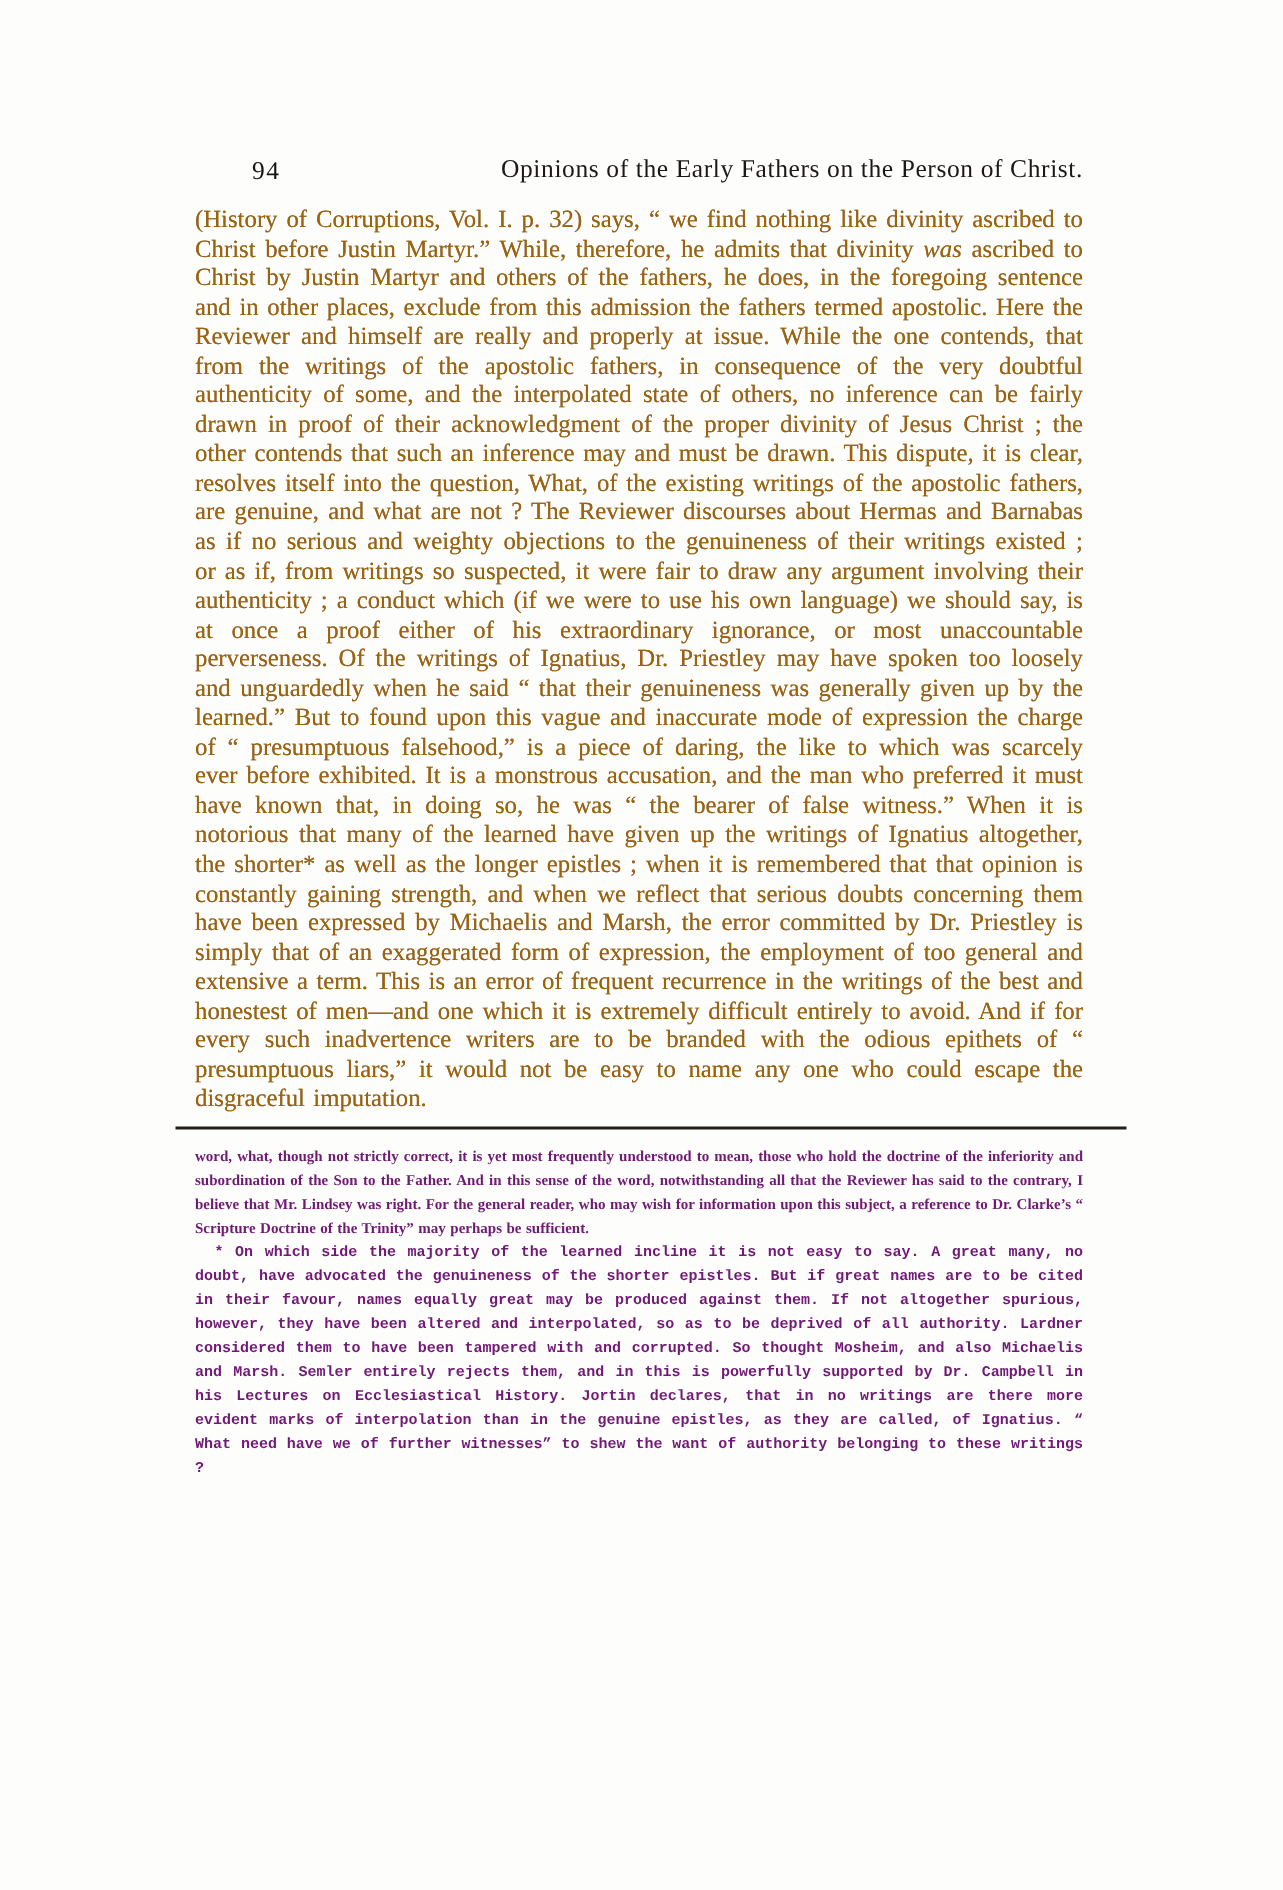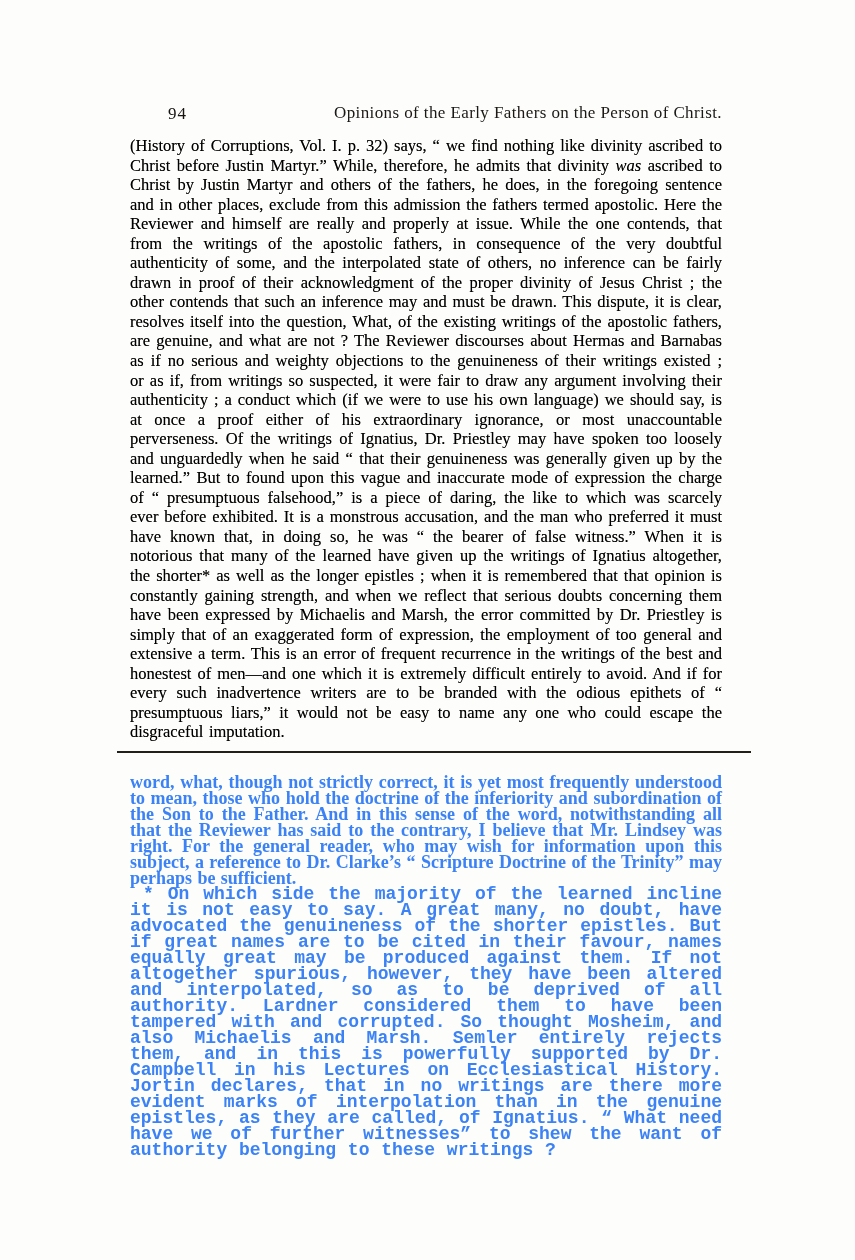--- a/index.html
+++ b/index.html
@@ -40,44 +40,44 @@
     display: block;
     text-align: right;
     letter-spacing: 0.4px;
     color: #1b1815;
   }
   .body-text {
     font-size: 16.5px;
     line-height: 19.55px;
     text-align: justify;
     word-spacing: 0.09em;
-    color: #000000;
+    color: #a16207;
     text-shadow: 0 0 0.4px rgba(25, 21, 16, 0.55);
   }
   .para {
     margin: 0;
   }
   .para.indent {
     text-indent: 17px;
   }
   .footnote-rule {
     display: block;
     border: none;
     border-top: 2.6px solid #232019;
     width: 634px;
     margin: 9px 0 0 -13px;
   }
   .footnotes {
-    margin-top: 21px;
-    font-size: 18px;
+    margin-top: 11px;
+    font-size: 10px;
     line-height: 16px;
     font-weight: bold;
     text-align: justify;
     word-spacing: 0.05em;
-    color: #3b82f6;
+    color: #701a75;
   }
   .footnotes .para.fn-indent {
     text-indent: 13px;
     font-family: Liberation Mono, monospace;
   }
   em {
     font-style: italic;
   }
 </style>
 </head>

